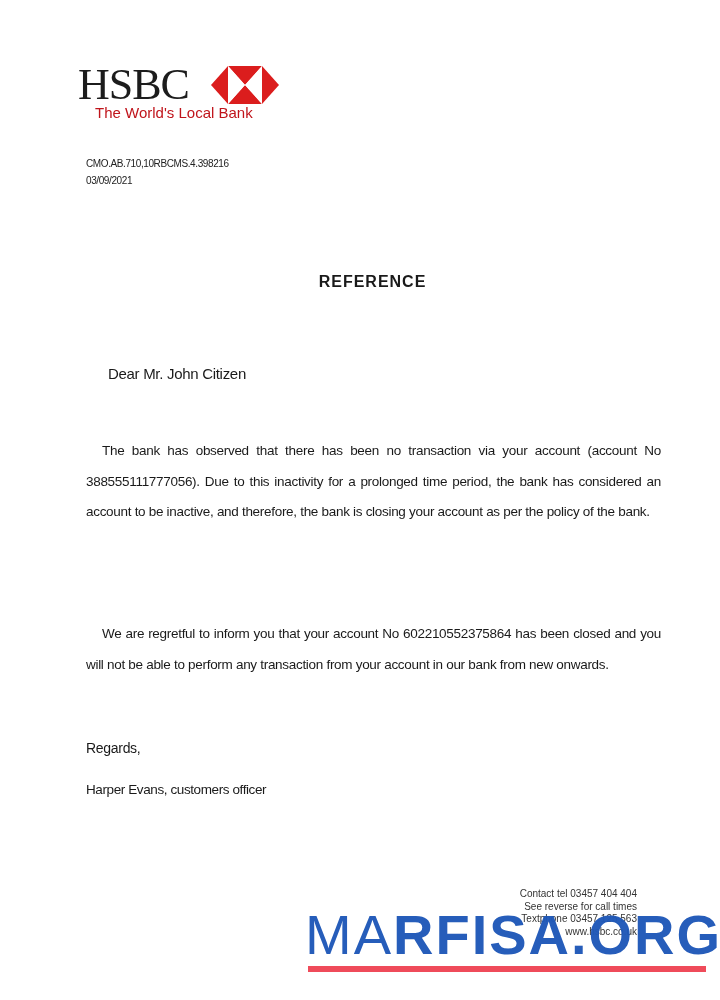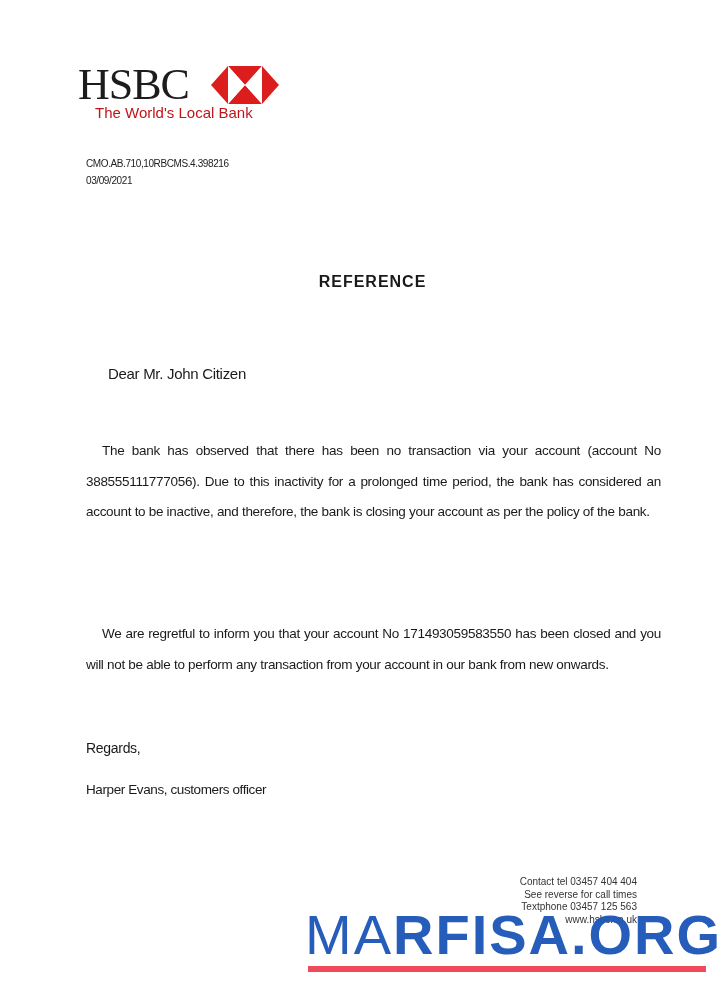--- a/index.html
+++ b/index.html
@@ -28,21 +28,21 @@
     left: 86px; width: 575px; font-size: 13.5px; line-height: 30.5px;
     text-align: justify; letter-spacing: -0.3px; text-indent: 16px; color: #1a1a1a;
   }
   .p1 { top: 422px; margin-top: 14px; }
   .p2 { top: 619px; }
   .regards { left: 86px; top: 740px; font-size: 14px; letter-spacing: -0.3px; }
   .signer { left: 86px; top: 782px; font-size: 13.5px; letter-spacing: -0.4px; }
   .footer { left: 445px; top: 872px; width: 200px; text-align: right; }
   .footer-brand { font-size: 24px; line-height: 28px; color: #1a1a1a; white-space: nowrap; }
   .footer-brand b { font-weight: bold; }
-  .footer-lines { font-size: 10px; line-height: 12.5px; color: #333; margin-top: 4px; padding-right: 8px; }
+  .footer-lines { font-size: 10px; line-height: 12.5px; color: #333; margin-top: 16px; padding-right: 8px; }
   .watermark {
     left: 305px; top: 905px; font-size: 56px; line-height: 60px; color: #1f58b8;
     letter-spacing: 2px; white-space: nowrap; opacity: 0.97;
   }
   .watermark b { font-weight: bold; }
   .watermark-bar { left: 308px; top: 966px; width: 398px; height: 6px; background: #ef4b5a; }
 </style>
 </head>
 <body>
 
@@ -60,21 +60,21 @@
 </div>
 
 <div class="abs ref-line" style="top:158px;">CMO.AB.710,10RBCMS.4.398216</div>
 <div class="abs ref-line" style="top:175px;">03/09/2021</div>
 
 <div class="abs title">REFERENCE</div>
 
 <div class="abs salutation">Dear Mr. John Citizen</div>
 
 <div class="abs para p1">The bank has observed that there has been no transaction via your account (account No 388555111777056). Due to this inactivity for a prolonged time period, the bank has considered an account to be inactive, and therefore, the bank is closing your account as per the policy of the bank.</div>
-<div class="abs para p2">We are regretful to inform you that your account No 171493059583550 has been closed and you will not be able to perform any transaction from your account in our bank from new onwards.</div>
+<div class="abs para p2">We are regretful to inform you that your account No 602210552375864 has been closed and you will not be able to perform any transaction from your account in our bank from new onwards.</div>
 
 <div class="abs regards">Regards,</div>
 <div class="abs signer">Harper Evans, customers officer</div>
 
 <div class="abs footer">
   <div class="footer-lines">
     <div>Contact tel 03457 404 404</div>
     <div>See reverse for call times</div>
     <div>Textphone 03457 125 563</div>
     <div>www.hsbc.co.uk</div>

